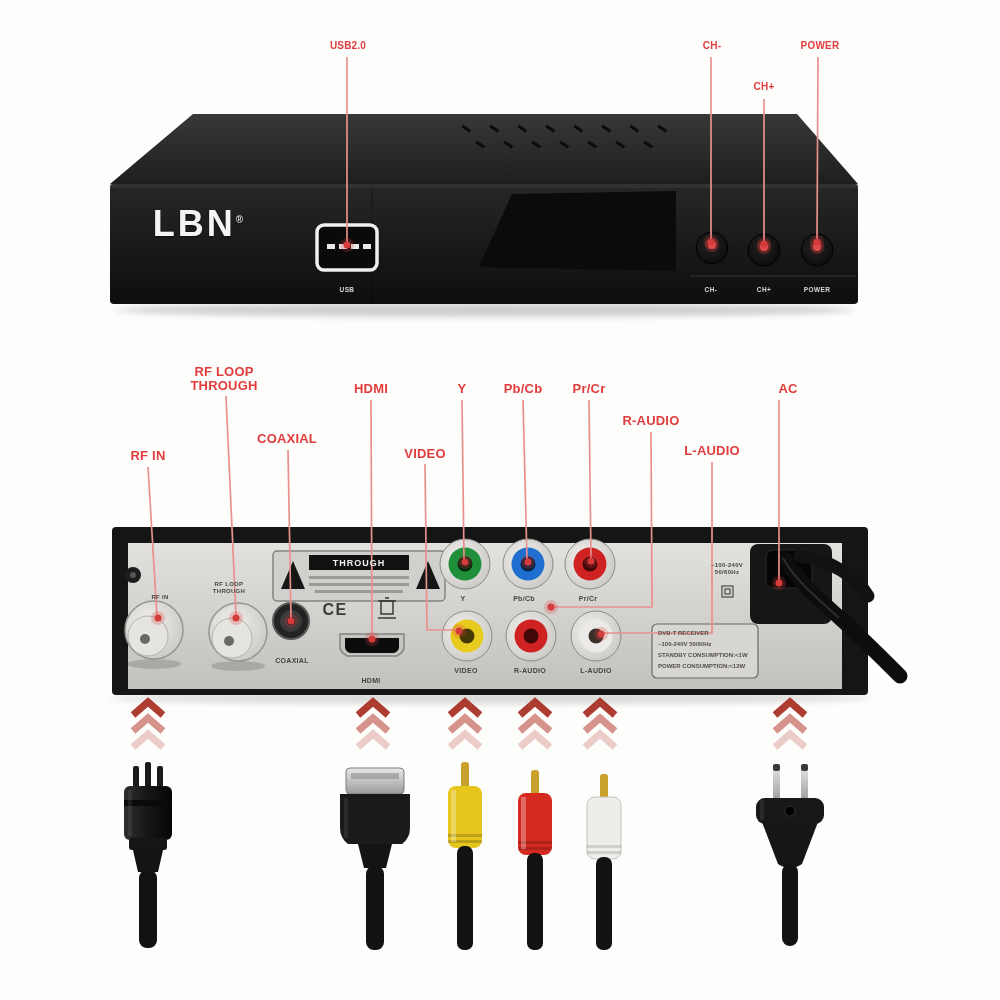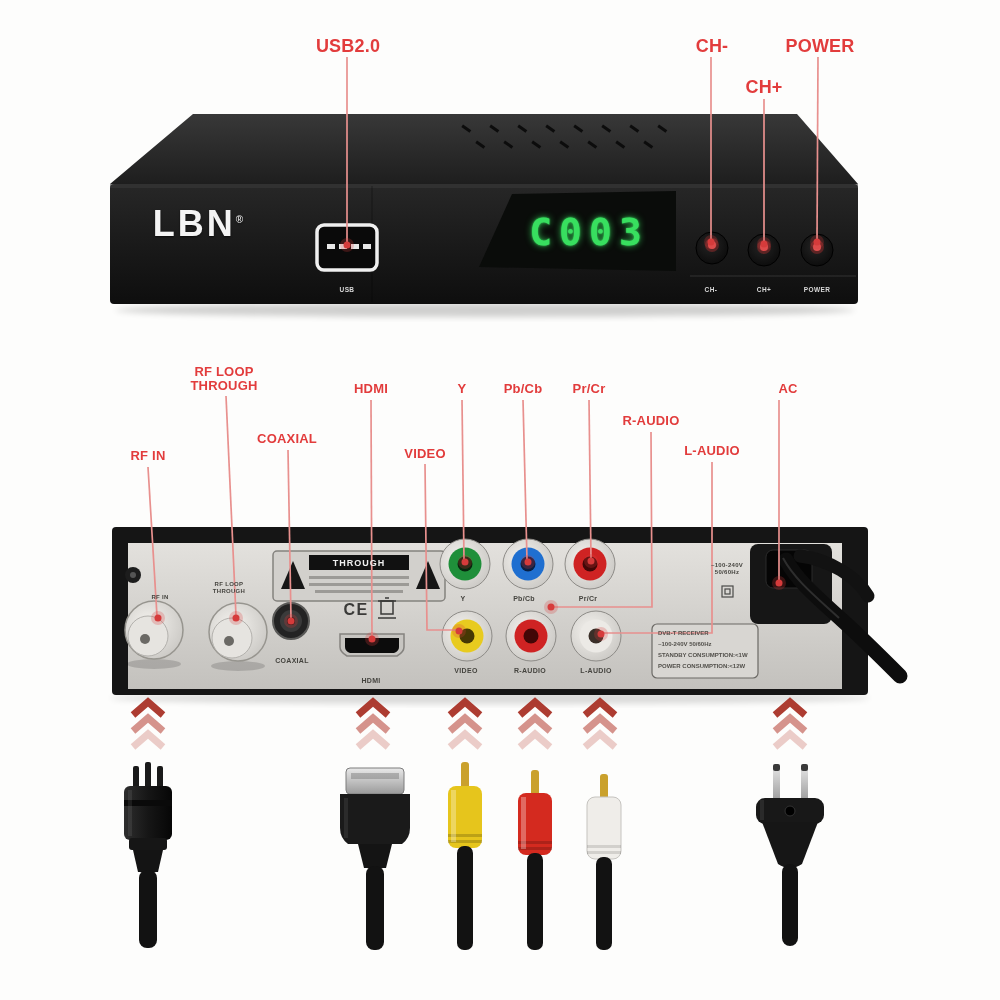--- a/index.html
+++ b/index.html
@@ -3,40 +3,40 @@
 <meta charset="utf-8">
 <style>
   html,body{margin:0;padding:0;background:#ffffff;}
   #stage{position:relative;width:1000px;height:1000px;background:#fdfdfc;overflow:hidden;
          font-family:"Liberation Sans",sans-serif;}
   #gfx{position:absolute;left:0;top:0;}
 
   
   .ann{position:absolute;color:#e23c3c;font:700 13px/14px "Liberation Sans",sans-serif;
        transform:translateX(-50%);white-space:nowrap;text-align:center;letter-spacing:.2px;}
-  .ann.big{font-size:18px;}
+  .ann.big{font-size:10px;}
 
   
   .plabel{position:absolute;color:#45443f;font:700 7px/7px "Liberation Sans",sans-serif;
           transform:translateX(-50%);white-space:nowrap;text-align:center;letter-spacing:.3px;}
   .plabel.tiny{font-size:6px;line-height:7px;font-weight:600;}
   .wlabel{position:absolute;color:#d9d9d9;font:700 6.5px/7px "Liberation Sans",sans-serif;
           transform:translateX(-50%);white-space:nowrap;text-align:center;letter-spacing:.4px;}
   .spec{position:absolute;color:#514f4a;font:600 6px/6px "Liberation Sans",sans-serif;white-space:nowrap;}
 
   .brand{position:absolute;left:198px;top:201px;transform:translateX(-50%);color:#f4f4f4;
          font:700 36px/38px "Liberation Sans",sans-serif;letter-spacing:3px;white-space:nowrap;
          text-shadow:0 1px 2px rgba(0,0,0,.6);}
   .brand .reg{font-size:10px;vertical-align:super;letter-spacing:0;color:#dcdcdc;}
   .led{position:absolute;left:589px;top:211px;transform:translateX(-50%);color:#38df5f;
        font:700 38px/42px "DejaVu Sans Mono",monospace;letter-spacing:7px;white-space:nowrap;
        text-shadow:0 0 7px rgba(56,223,95,.8),0 0 2px rgba(56,223,95,.95);}
   .caution-txt{position:absolute;left:359px;top:558px;transform:translateX(-50%);color:#efefef;
        font:700 9px/10px "Liberation Sans",sans-serif;letter-spacing:1px;}
-  .ce-txt{position:absolute;left:356px;top:602px;transform:translateX(-50%);color:#3a3a38;
+  .ce-txt{position:absolute;left:335px;top:602px;transform:translateX(-50%);color:#3a3a38;
        font:700 16px/16px "Liberation Sans",sans-serif;letter-spacing:1.5px;text-align:center;}
 
   
   .lead{stroke:#e8908e;stroke-width:1.7;fill:none;}
   .ldot{fill:#d63b3b;}
   .lhalo{fill:#d63b3b;opacity:.25;}
   .c1{stroke:#a93226;stroke-width:7;fill:none;opacity:.95;}
   .c2{stroke:#b8473a;stroke-width:7;fill:none;opacity:.58;}
   .c3{stroke:#c96a5e;stroke-width:7;fill:none;opacity:.33;}
   .cable{fill:#121212;}
@@ -425,21 +425,20 @@
 <span class="ann" style="left:425px;top:447px">VIDEO</span>
 <span class="ann" style="left:462px;top:382px">Y</span>
 <span class="ann" style="left:523px;top:382px">Pb/Cb</span>
 <span class="ann" style="left:589px;top:382px">Pr/Cr</span>
 <span class="ann" style="left:651px;top:414px">R-AUDIO</span>
 <span class="ann" style="left:712px;top:444px">L-AUDIO</span>
 <span class="ann" style="left:788px;top:382px">AC</span>
 
 <span class="brand"><span>LBN</span><span class="reg">®</span></span>
 <span class="wlabel" style="left:347px;top:286px">USB</span>
-<span class="led">C003</span>
 <span class="wlabel" style="left:711px;top:286px">CH-</span>
 <span class="wlabel" style="left:764px;top:286px">CH+</span>
 <span class="wlabel" style="left:817px;top:286px">POWER</span>
 
 <span class="plabel tiny" style="left:160px;top:594px">RF IN</span>
 <span class="plabel tiny" style="left:229px;top:581px">
       <span style="display:block">RF LOOP</span>
       <span style="display:block">THROUGH</span>
     </span>
 <span class="plabel" style="left:292px;top:657px">COAXIAL</span>

